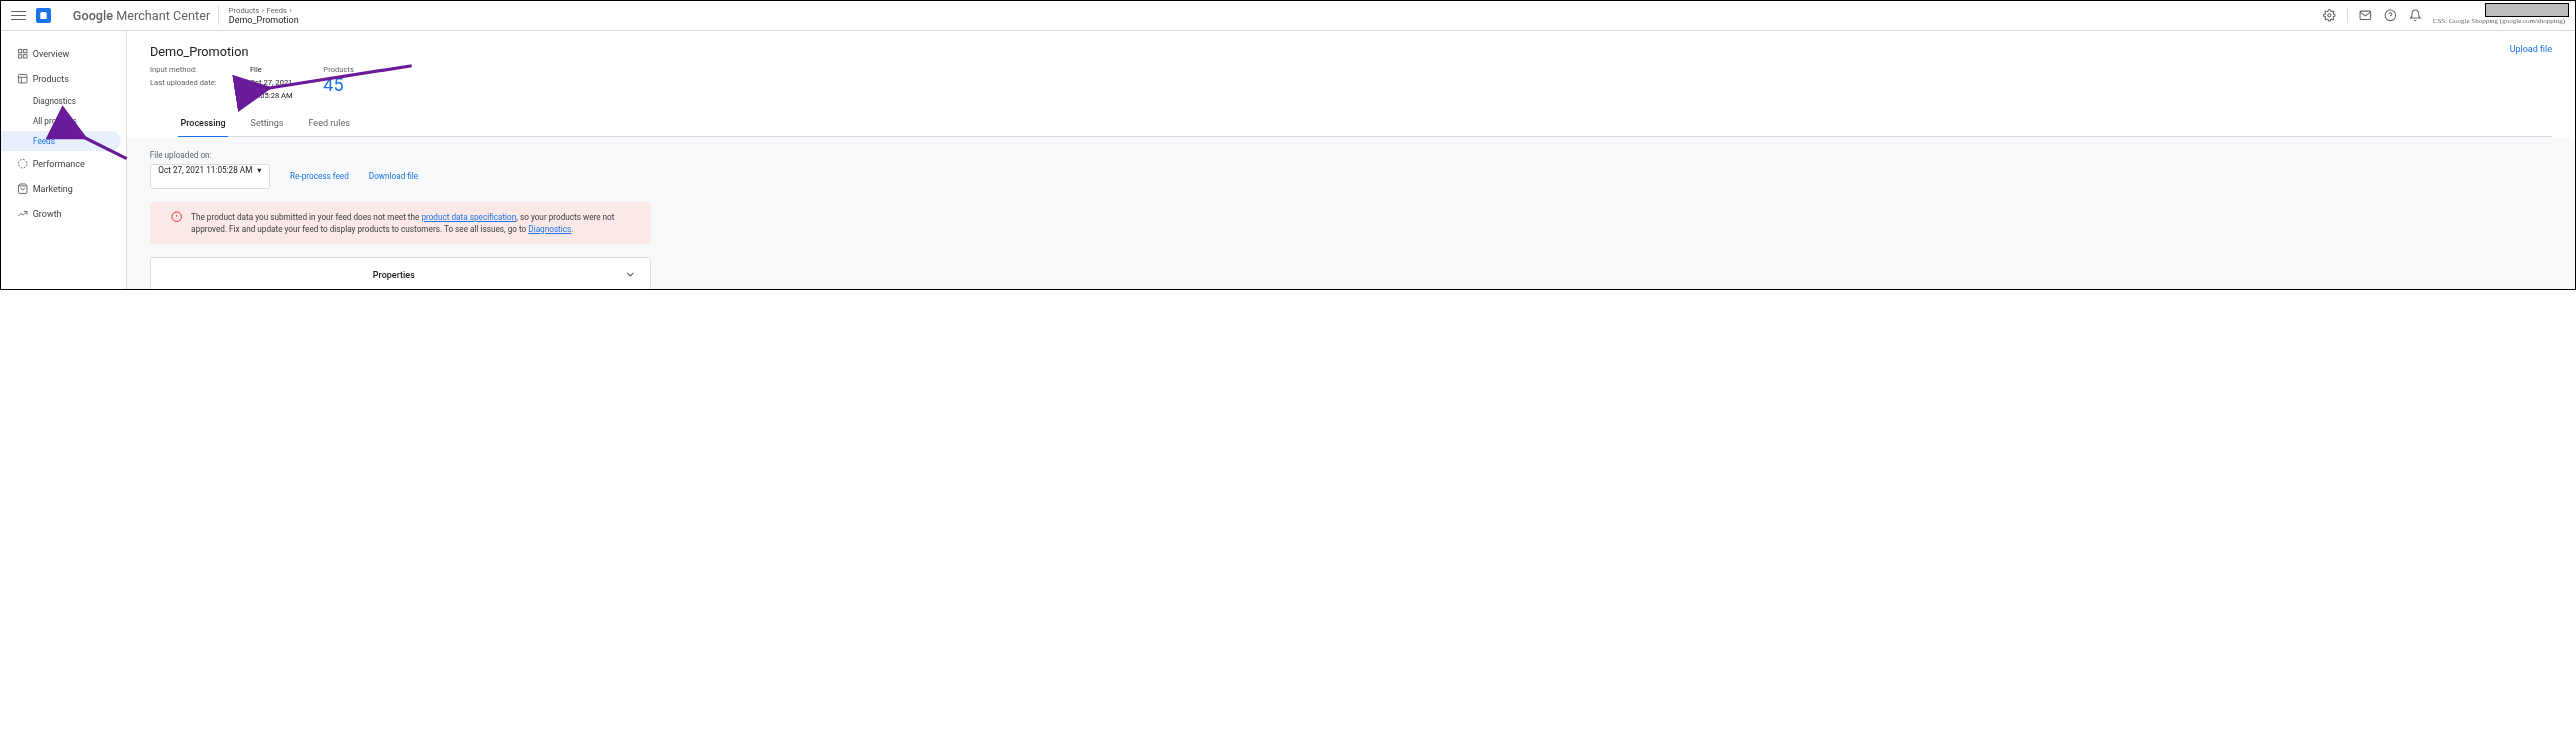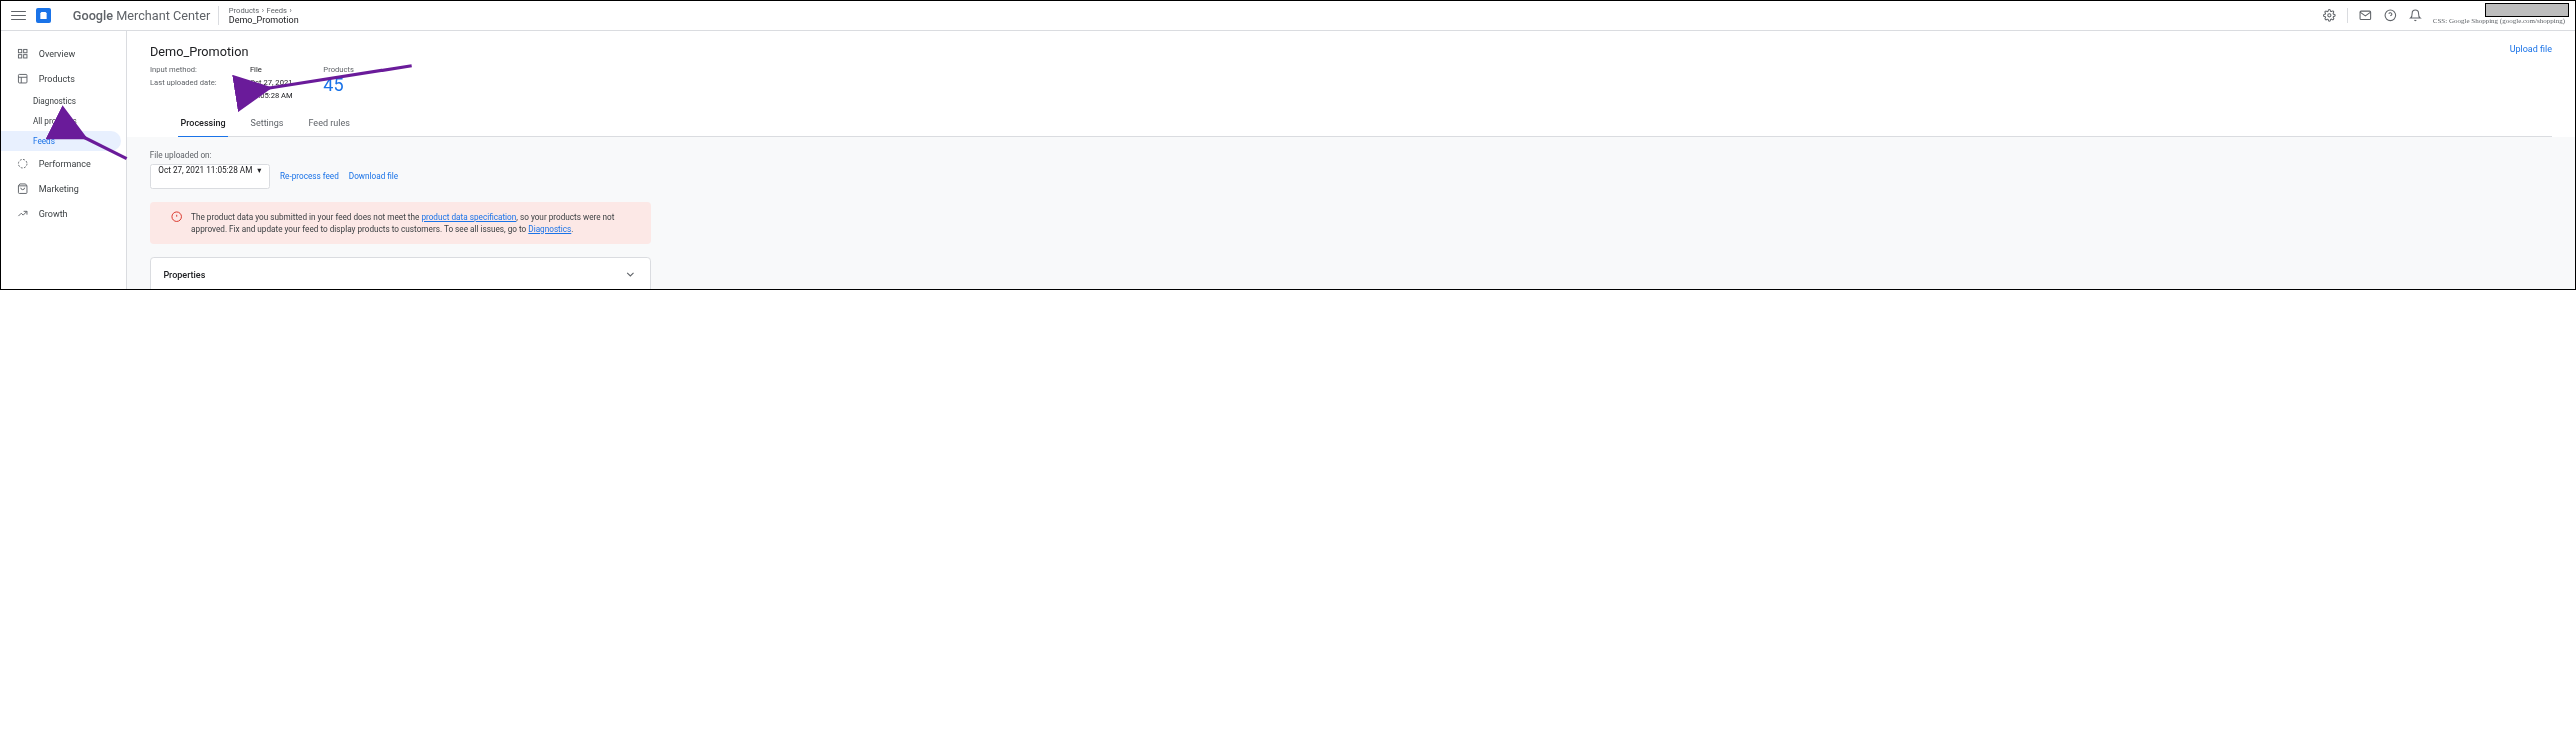--- a/index.html
+++ b/index.html
@@ -72,21 +72,21 @@
       background: #bdbdbd;
       border: 1.3px solid #000;
     }
     .main { display: flex; height: calc(100% - 30px); }
     .sidebar {
       width: 126px;
       border-right: 0.6px solid #dadce0;
       padding-top: 10px;
     }
     .nav-item {
-      display: flex; align-items: center; gap: 10px;
+      display: flex; align-items: center; gap: 4px;
       height: 25px; padding: 0 15px;
       font-size: 9px; color: #3c4043;
       cursor: pointer;
     }
     .nav-item.sub { padding-left: 32px; height: 20px; font-size: 8.2px; }
     .nav-item.active {
       background: #e8f0fe;
       color: #1a73e8;
       border-radius: 0 12.7px 12.7px 0;
       margin-right: 5px;
@@ -118,21 +118,21 @@
     .tab {
       padding: 0 2.5px 7.6px 2.5px;
       font-size: 9px; color: #5f6368;
       cursor: pointer;
       border-bottom: 1.9px solid transparent;
       margin-bottom: -0.6px;
     }
     .tab.active { color: #202124; border-bottom-color: #1a73e8; font-weight: 500; }
     .tab-body { background: #f8f9fa; padding: 12.7px; margin: 0 -23px; }
     .upload-row {
-      display: flex; align-items: flex-end; gap: 10px; margin-bottom: 12.7px;
+      display: flex; align-items: flex-end; gap: 20px; margin-bottom: 12.7px;
     }
     .upload-row .label { font-size: 8.2px; color: #5f6368; margin-bottom: 3.8px; }
     .dropdown {
       border: 0.6px solid #dadce0; background: #fff; border-radius: 2.5px;
       height: 25px; padding: 0 7.6px;
       display: flex; align-items: flex-start; gap: 5px;
       font-size: 8.2px; cursor: pointer;
     }
     .text-btn { color: #1a73e8; font-size: 8.2px; cursor: pointer; height: 25px; display: flex; align-items: center; margin-top: 9px; }
     .alert {
@@ -148,21 +148,21 @@
     .alert-text a { color: #1a73e8; text-decoration: underline; cursor: pointer; }
     .panel {
       background: #fff;
       border: 0.6px solid #dadce0;
       border-radius: 3.8px;
       margin: 0 10px 7.6px 10px;
       width: 501px;
       padding: 10px 12.7px;
       display: flex; align-items: center;
     }
-    .panel-title { font-size: 9px; color: #202124; font-weight: 500; flex: 1; }
+    .panel-title { font-size: 9px; color: #202124; font-weight: 500; flex: 1; text-align: center; }
     .chevron { color: #5f6368; }
     
     .arrow {
       position: absolute;
       pointer-events: none;
     }
     .arrow svg { overflow: visible; }
   </style>
 </head>
 <body>

